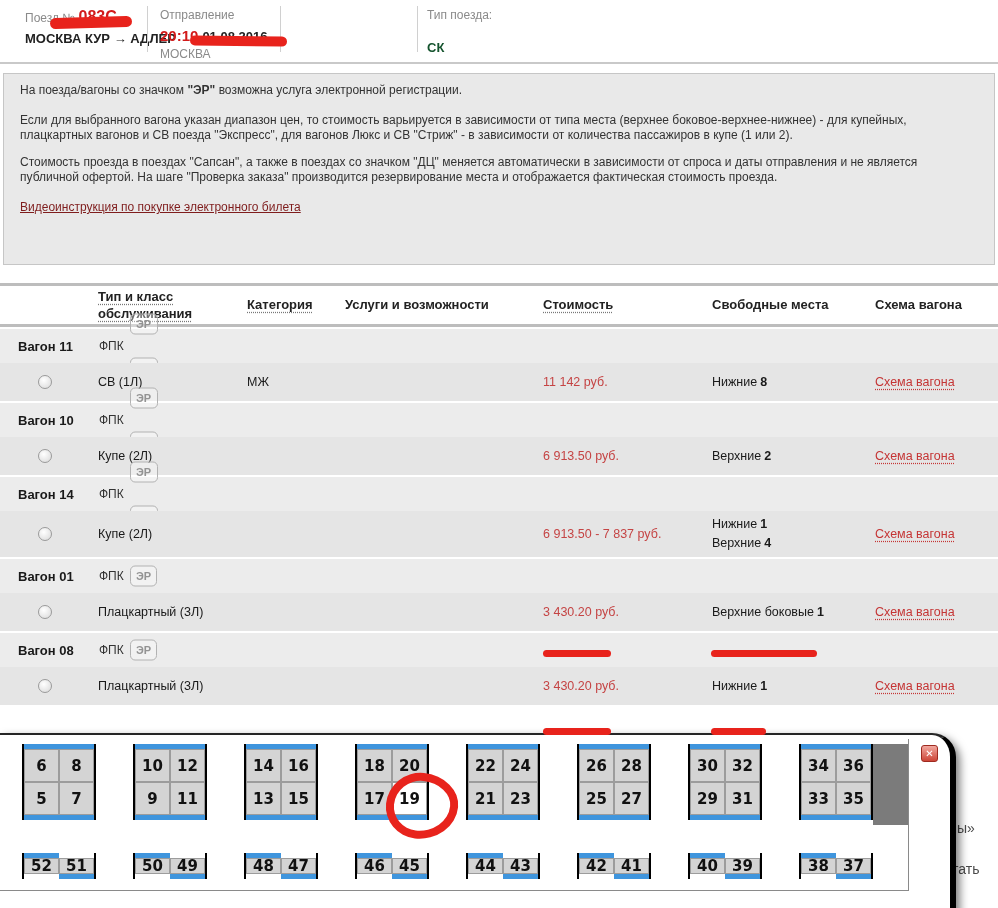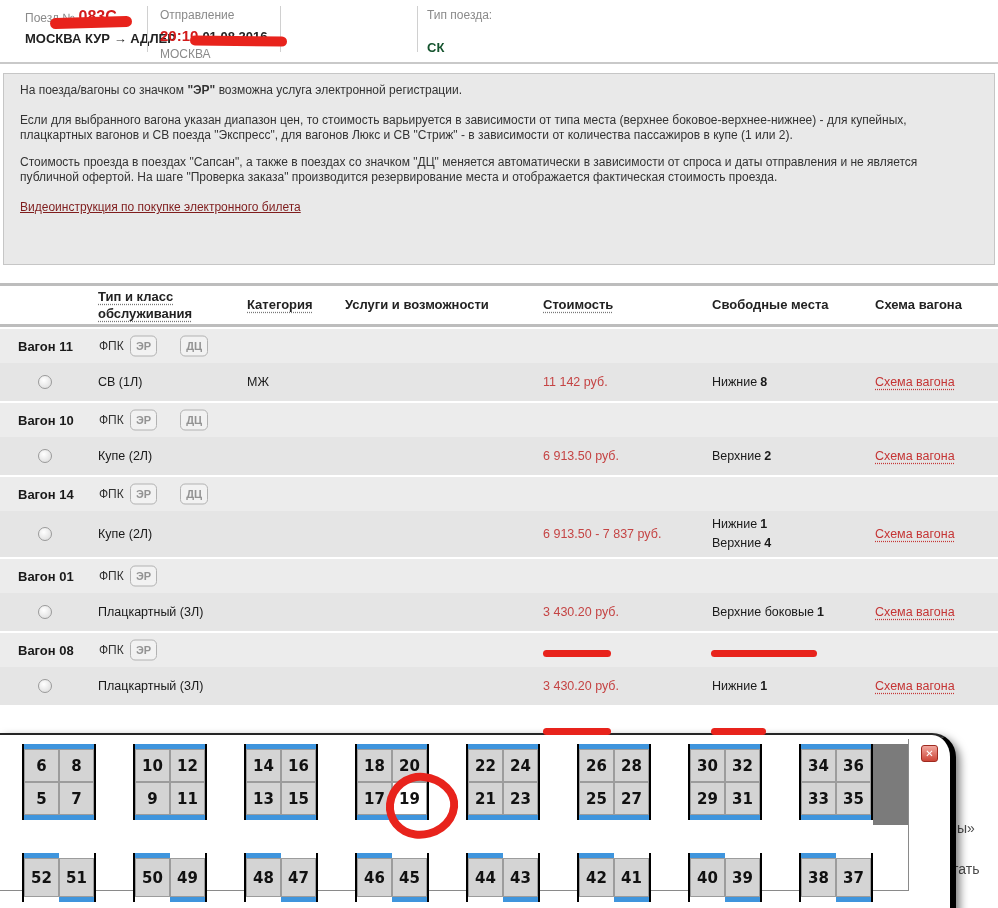--- a/index.html
+++ b/index.html
@@ -32,21 +32,21 @@
   .ilink1 { margin-bottom:11px; }
   
   .tbl { position:absolute; left:0; top:283px; width:998px; }
   .thead { position:relative; height:38px; border-top:3px solid #bdbdbd; border-bottom:3px solid #bdbdbd; background:#fff; }
   .hc { position:absolute; font-weight:bold; font-size:13px; color:#222; top:11px; }
   .hc.two { top:2px; width:118px; line-height:17px; }
   .sortable { text-decoration-line:underline; text-decoration-style:dotted; text-decoration-color:#777; text-underline-offset:3px; cursor:pointer; }
   .band { position:relative; height:34px; background:#ececec; margin-top:2px; }
   .wname { position:absolute; left:18px; top:50%; transform:translateY(-50%); font-weight:bold; font-size:13px; }
   .oper  { position:absolute; left:99px; top:50%; transform:translateY(-50%); color:#333; }
-  .badges{ position:absolute; left:130px; top:50%; transform:translateY(-50%); display:flex; gap:23px; }
+  .badges{ position:absolute; left:130px; top:50%; transform:translateY(-50%); display:flex; gap:23px;flex-direction:column; }
   .badge { border:1px solid #b2b2b2; border-radius:5px; color:#939393; font-size:11px; font-weight:bold;
            padding:3px 5px 4px; background:rgba(255,255,255,0.35); }
   .drow { position:relative; height:38px; background:#e5e5e5; }
   .drow.tall { height:46px; }
   .cell { position:absolute; top:50%; transform:translateY(-50%); font-size:12.5px; }
   .c-radio { left:38px; } .c-class { left:98px; } .c-cat { left:247px; }
   .c-price { left:543px; color:#c54444; } .c-seats { left:712px; } .c-scheme { left:875px; }
   .radio { width:12px; height:12px; border-radius:50%; border:1px solid #9a9a9a;
            background:radial-gradient(circle at 40% 35%, #ffffff, #d8d8d8); cursor:pointer; }
   .seatline { line-height:19px; }
@@ -63,21 +63,21 @@
   .comp { display:flex; flex-direction:column; border-left:2px solid #000; border-right:2px solid #000; }
   .srow { display:flex; }
   .bar { height:5px; background:#3f95dd; }
   .seat { width:35px; height:33px; background:#d4d4d4; border:1px solid #9c9c9c; box-sizing:border-box;
           display:flex; align-items:center; justify-content:center;
           font-family:"DejaVu Sans", sans-serif; font-weight:bold; font-size:15px; color:#111; cursor:pointer; }
   .seat.sel { background:#ffffff; }
   .side-row { position:absolute; left:22px; top:114px; display:flex; column-gap:37px; }
   .spair { display:flex; border-left:2px solid #000; border-right:2px solid #000; }
   .scol { display:flex; flex-direction:column; }
-  .scol .seat { height:39px; }
+  .scol .seat { height:16px; }
   .scol.right { margin-top:5px; }
   .endblock { position:absolute; left:873px; top:5px; width:35px; height:81px; background:#7b7b7b; }
   .closebtn { position:absolute; right:12px; top:10px; width:15px; height:15px; border:1px solid #9e2a20; border-radius:3px;
               background:linear-gradient(#f2a89f, #cc4437); color:#fff; font-size:10px; font-weight:bold;
               display:flex; align-items:center; justify-content:center; cursor:pointer;
               font-family:"DejaVu Sans", sans-serif; }
   
   .frag { position:absolute; color:#4a4a4a; font-size:14px; z-index:1; }
   .frag1 { left:957px; top:820px; } .frag2 { left:952px; top:861px; }
   

